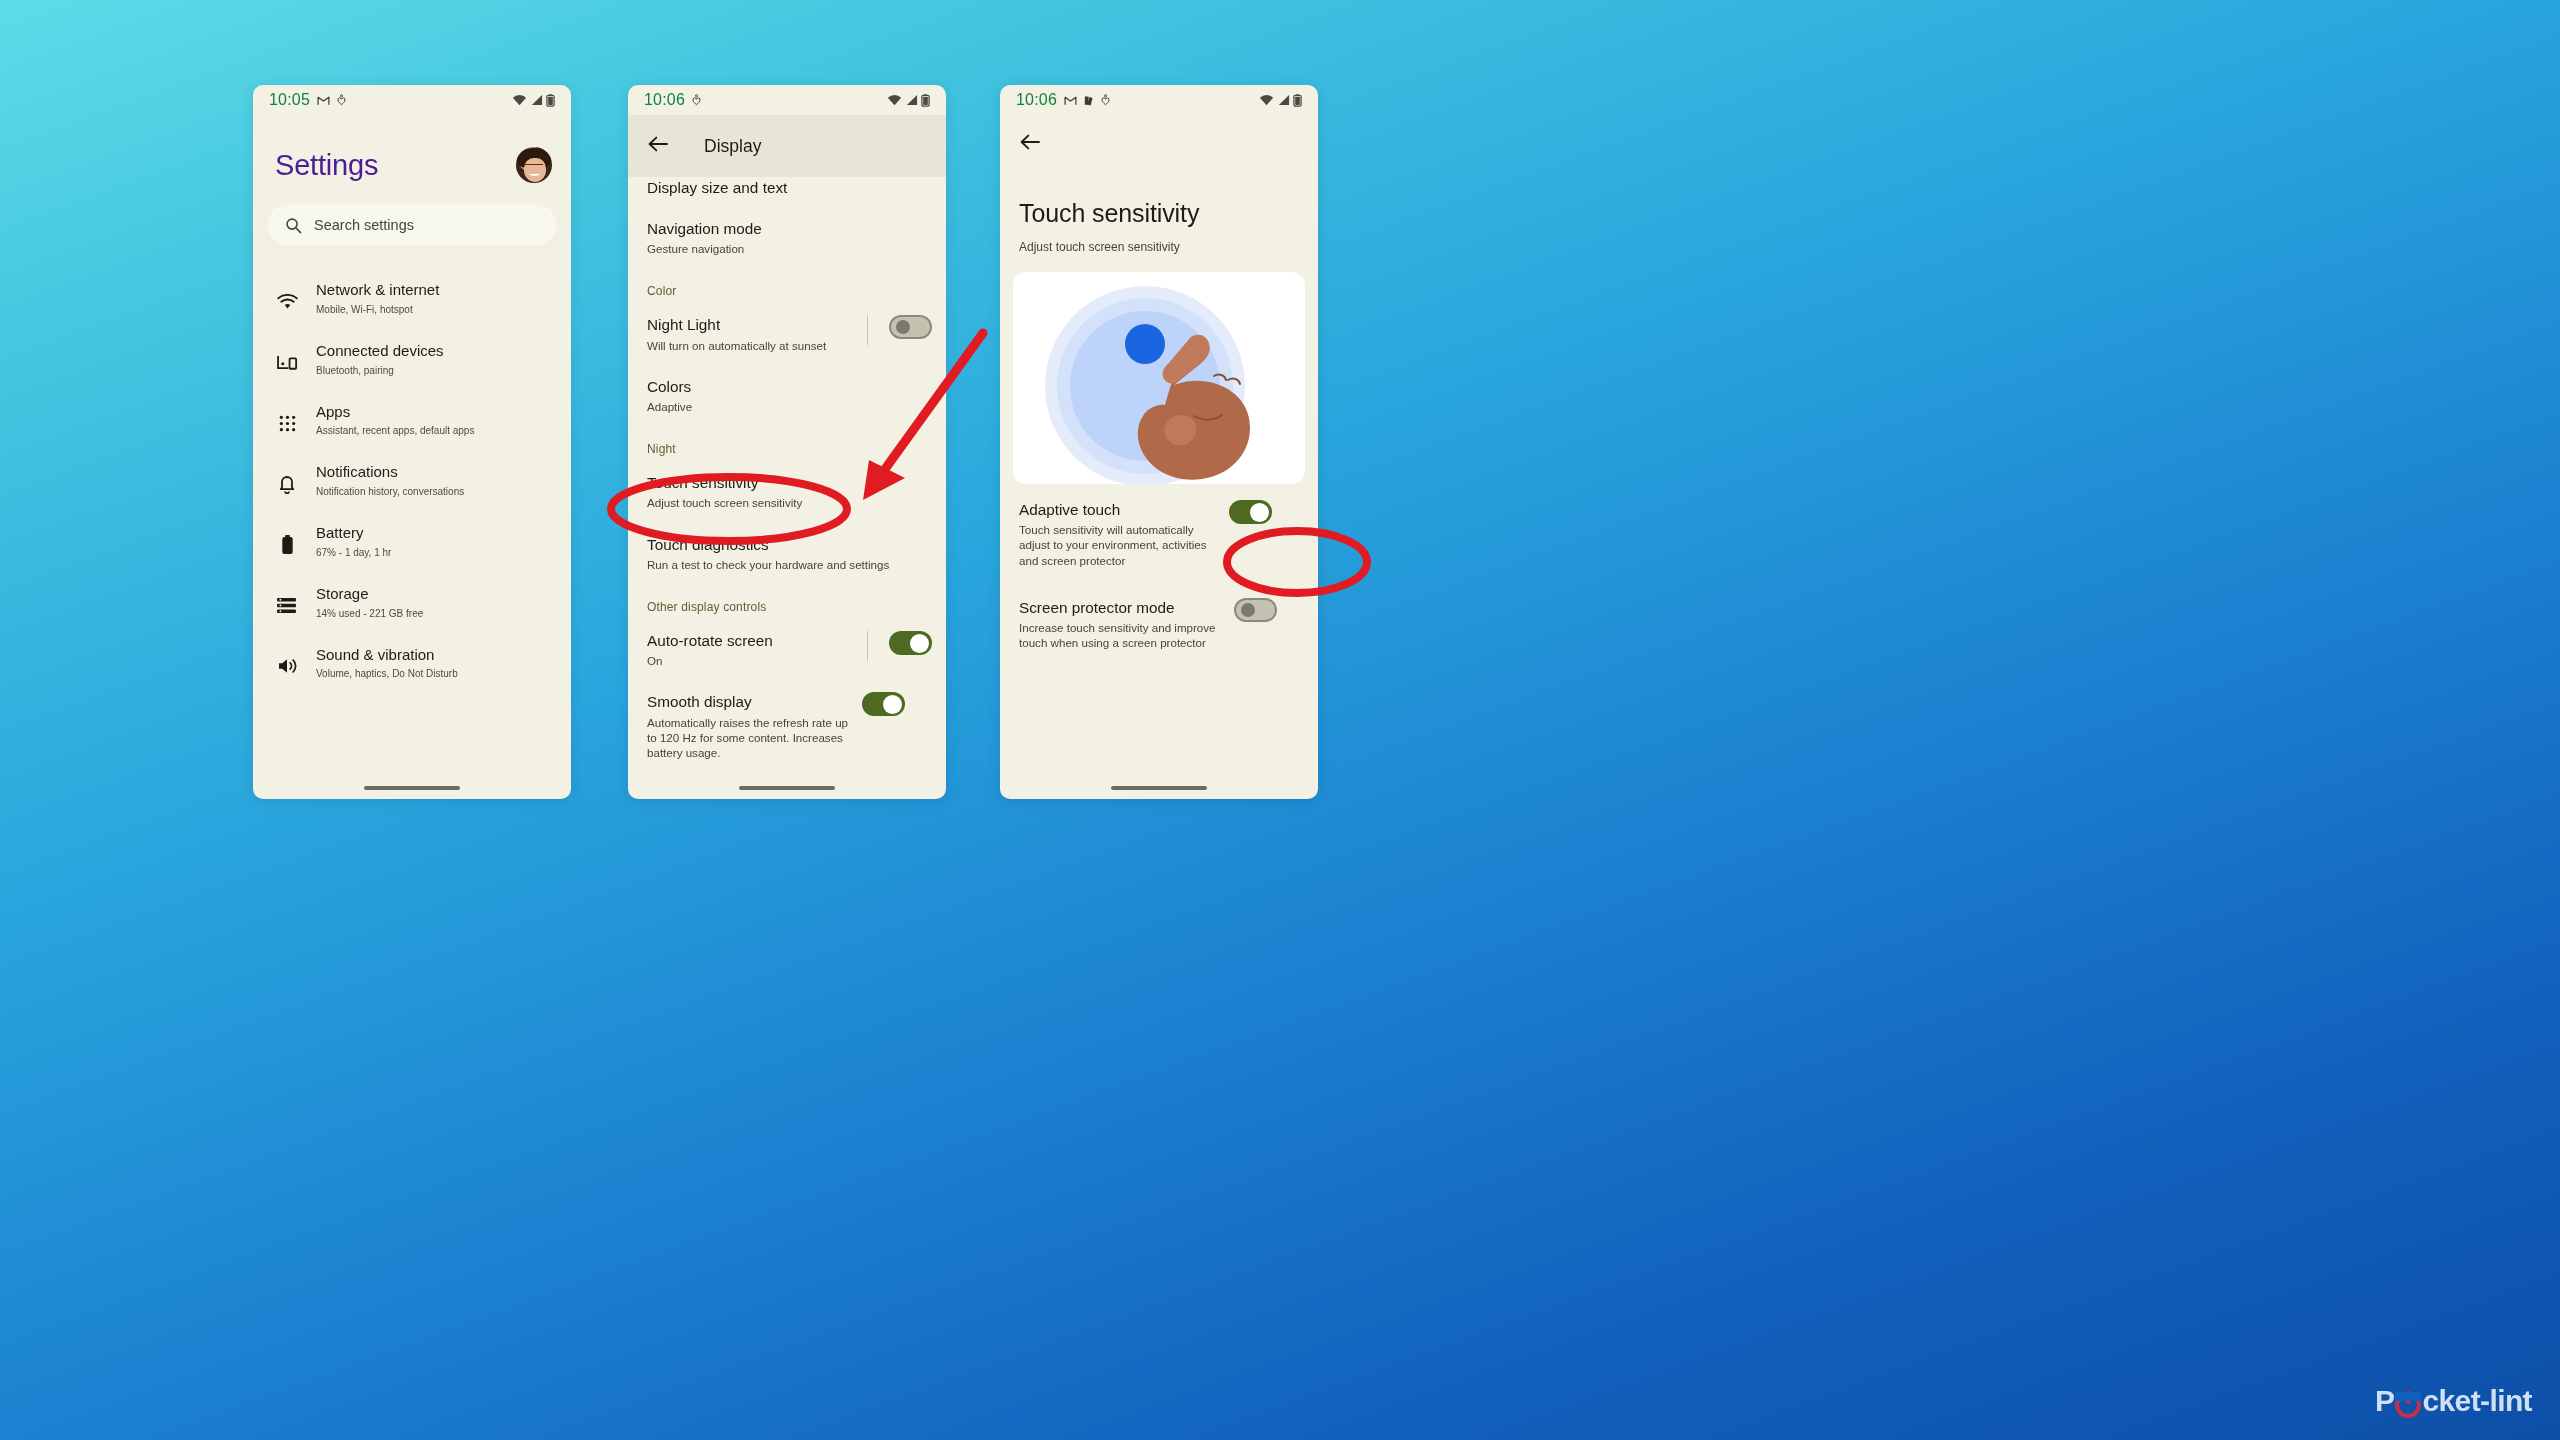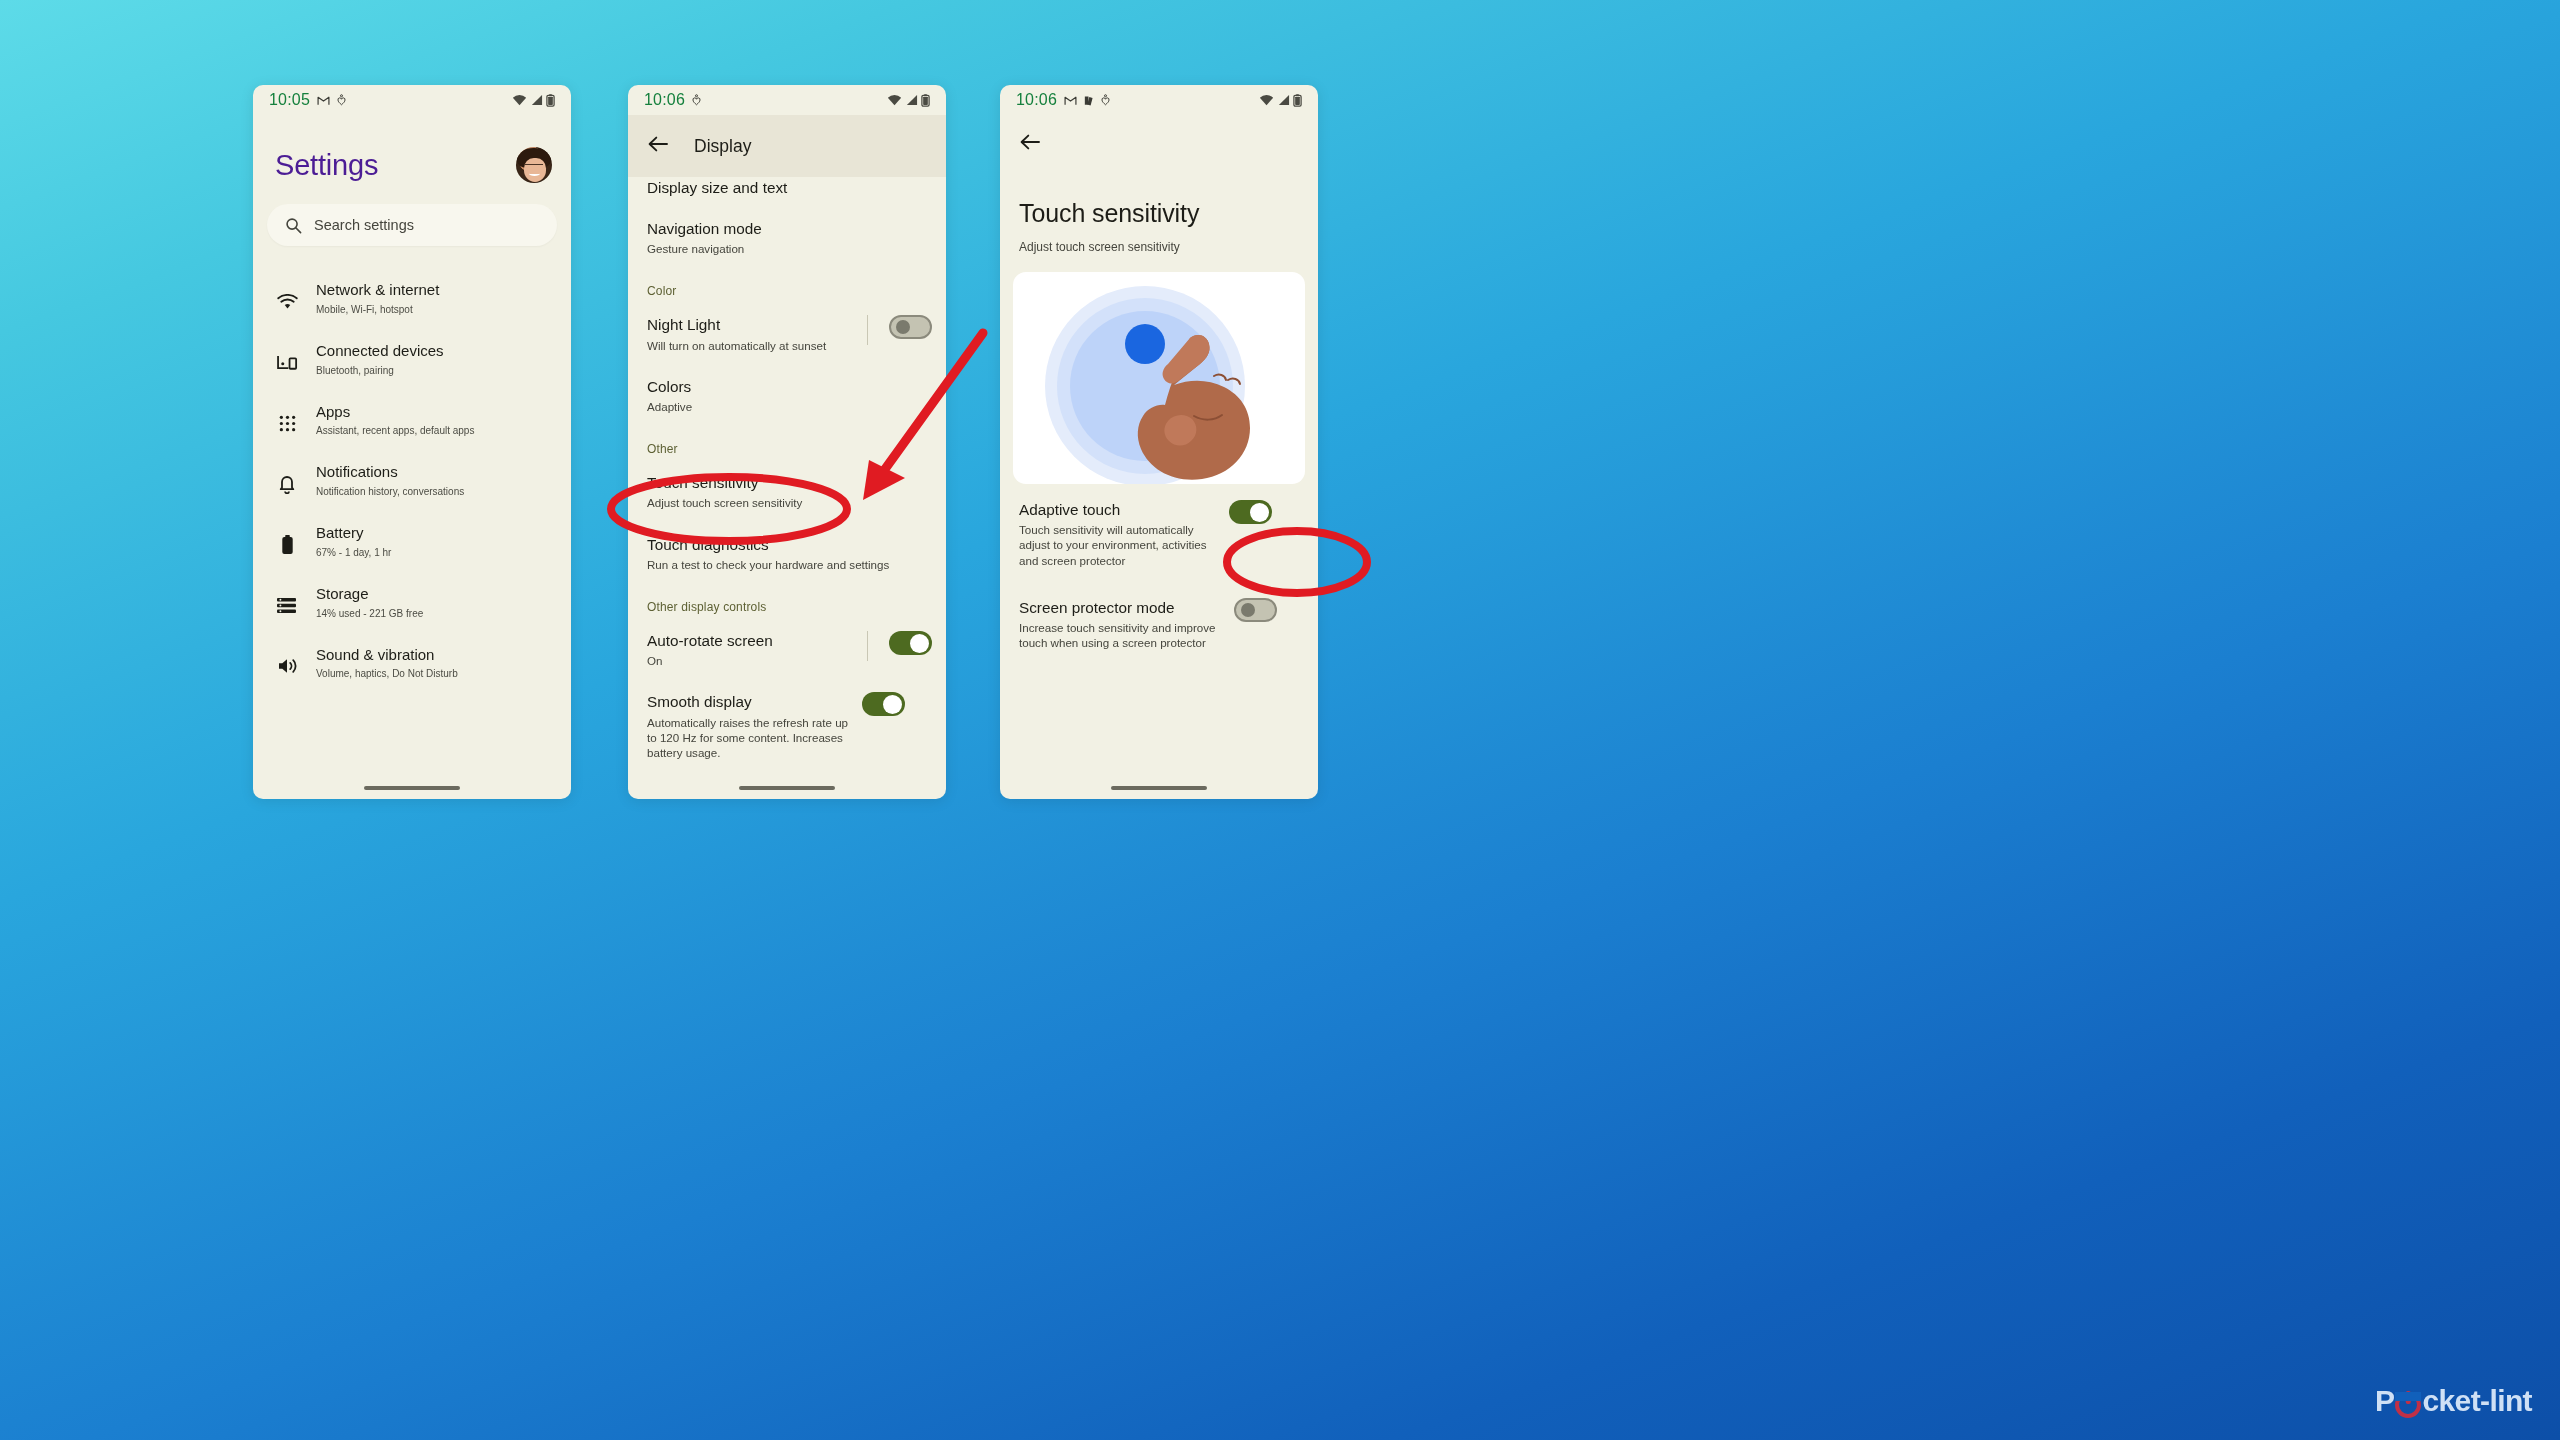--- a/index.html
+++ b/index.html
@@ -73,21 +73,21 @@
   .srow{
     display:flex; align-items:center; gap:17px;
     padding:13px 18px 13px 22px;
   }
   .srow .glyph{ width:24px; flex:0 0 24px; display:flex; justify-content:center; padding-top:7px; }
   .srow .txt .t{ font-size:15px; color:#1d1d17; line-height:1.25; }
   .srow .txt .s{ font-size:10px; color:#4c4c44; margin-top:3px; line-height:1.3; }
 
   
   .appbar{
-    height:62px; display:flex; align-items:center; gap:26px;
+    height:62px; display:flex; align-items:center; gap:36px;
     padding:0 20px; background:#e8e5d6;
   }
   .appbar.plain{ background:transparent; height:58px; }
   .appbar .title{ font-size:17.5px; color:#1d1d17; }
   .backarrow{ cursor:pointer; }
 
   .scrollpane{ padding:0 0 4px 0; }
   .sec-head{ font-size:12px; color:#5d6033; padding:16px 0 5px 19px; letter-spacing:.15px; }
   .prow{
     display:flex; align-items:flex-start; padding:12px 14px 12px 19px; gap:10px;
@@ -395,21 +395,21 @@
         </div>
     </div>
 
     <div class="prow">
       <div class="body">
         <div class="pt">Colors</div>
         <div class="ps">Adaptive</div>
       </div>
     </div>
 
-    <div class="sec-head">Other</div>
+    <div class="sec-head">Night</div>
 
     <div class="prow">
       <div class="body">
         <div class="pt">Touch sensitivity</div>
         <div class="ps">Adjust touch screen sensitivity</div>
       </div>
     </div>
 
     <div class="prow">
       <div class="body">

